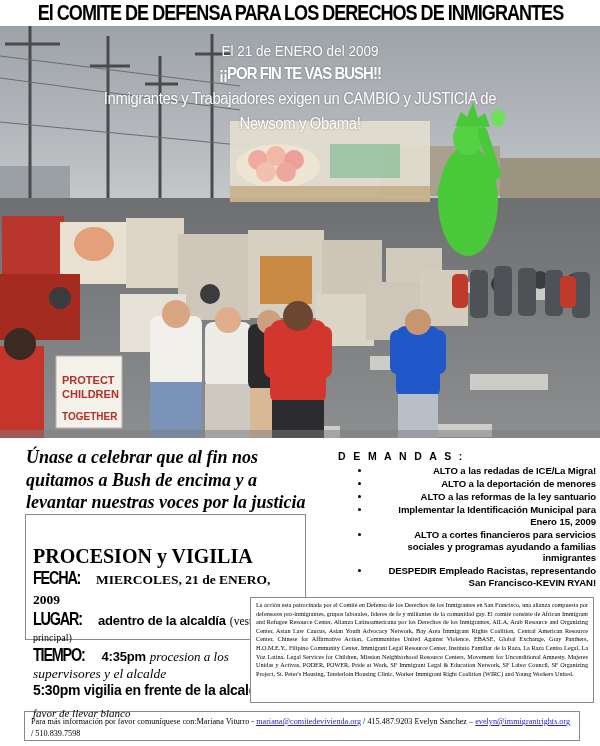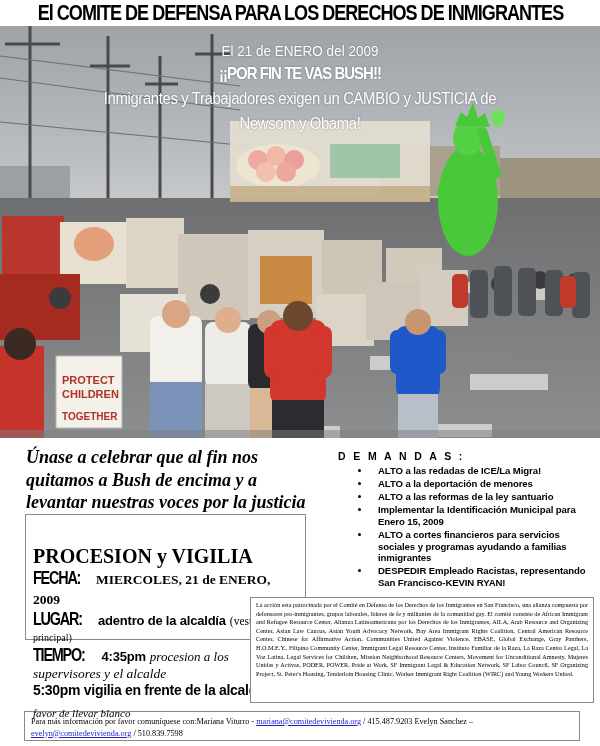--- a/index.html
+++ b/index.html
@@ -94,20 +94,21 @@
     font-family: "Liberation Sans", sans-serif;
     color: #000;
   }
   .demands-title { font-size: 10.5px; font-weight: bold; letter-spacing: 2.4px; margin-bottom: 3px; }
   .demands ul { list-style: none; margin: 0 0 0 18px; padding: 0; }
   .demands li {
     position: relative;
     font-size: 9.6px; font-weight: bold; line-height: 11.6px;
     padding-left: 22px; margin-bottom: 1.5px;
     letter-spacing: -0.1px;
+    text-align: right;
   }
   .demands li .bullet {
     position: absolute; left: 2px; top: 4px;
     width: 3px; height: 3px; border-radius: 50%; background: #000;
   }
 
   
   .coalition-box {
     position: absolute; left: 250px; top: 597px; width: 344px; height: 106px;
     border: 1px solid #8a8a8a;
@@ -356,16 +357,16 @@
       <li><span class="bullet"></span><span>ALTO a las reformas de la ley santuario</span></li>
       <li><span class="bullet"></span><span>Implementar la Identificación Municipal para Enero 15, 2009</span></li>
       <li><span class="bullet"></span><span>ALTO a cortes financieros para servicios sociales y programas ayudando a familias inmigrantes</span></li>
       <li><span class="bullet"></span><span>DESPEDIR Empleado Racistas, representando San Francisco-KEVIN RYAN!</span></li>
     </ul>
   </div>
 
   <div class="coalition-box">La acción esta patrocinada por el Comité en Defensa de los Derechos de los Inmigrantes en San Francisco, una alianza compuesta por defensores pro-inmigrantes, grupos laborales, lideres de fe y militantes de la comunidad gay. El comité consiste de African Immigrant and Refugee Resource Center, Alianza Latinoamericana por los Derechos de los Inmigrantes, AILA, Arab Resource and Organizing Center, Asian Law Caucus, Asian Youth Advocacy Network, Bay Area Immigrant Rights Coalition, Central American Resource Center, Chinese for Affirmative Action, Communities United Against Violence, EBASE, Global Exchange, Gray Panthers, H.O.M.E.Y., Filipino Community Center, Immigrant Legal Resource Center, Instituto Familiar de la Raza, La Raza Centro Legal, La Voz Latina, Legal Services for Children, Mission Neighborhood Resource Centers, Movement for Unconditional Amnesty, Mujeres Unidas y Activas, PODER, POWER, Pride at Work, SF Immigrant Legal &amp; Education Network, SF Labor Council, SF Organizing Project, St. Peter's Housing, Tenderloin Housing Clinic, Worker Immigrant Right Coalition (WIRC) and Young Workers United.</div>
 
   <div class="footer-box">
-    <span>Para más información por favor comuníquese con:Mariana Viturro - </span><a href="#">mariana@comitedevivienda.org</a><span> / 415.487.9203 Evelyn Sanchez – </span><a href="#">evelyn@comitedevivienda.org</a><span> / 510.839.7598</span>
+    <span>Para más información por favor comuníquese con:Mariana Viturro - </span><a href="#">mariana@comitedevivienda.org</a><span> / 415.487.9203 Evelyn Sanchez – </span><a href="#">evelyn@immigrantrights.org</a><span> / 510.839.7598</span>
   </div>
 
 </div>
 
 </body></html>

